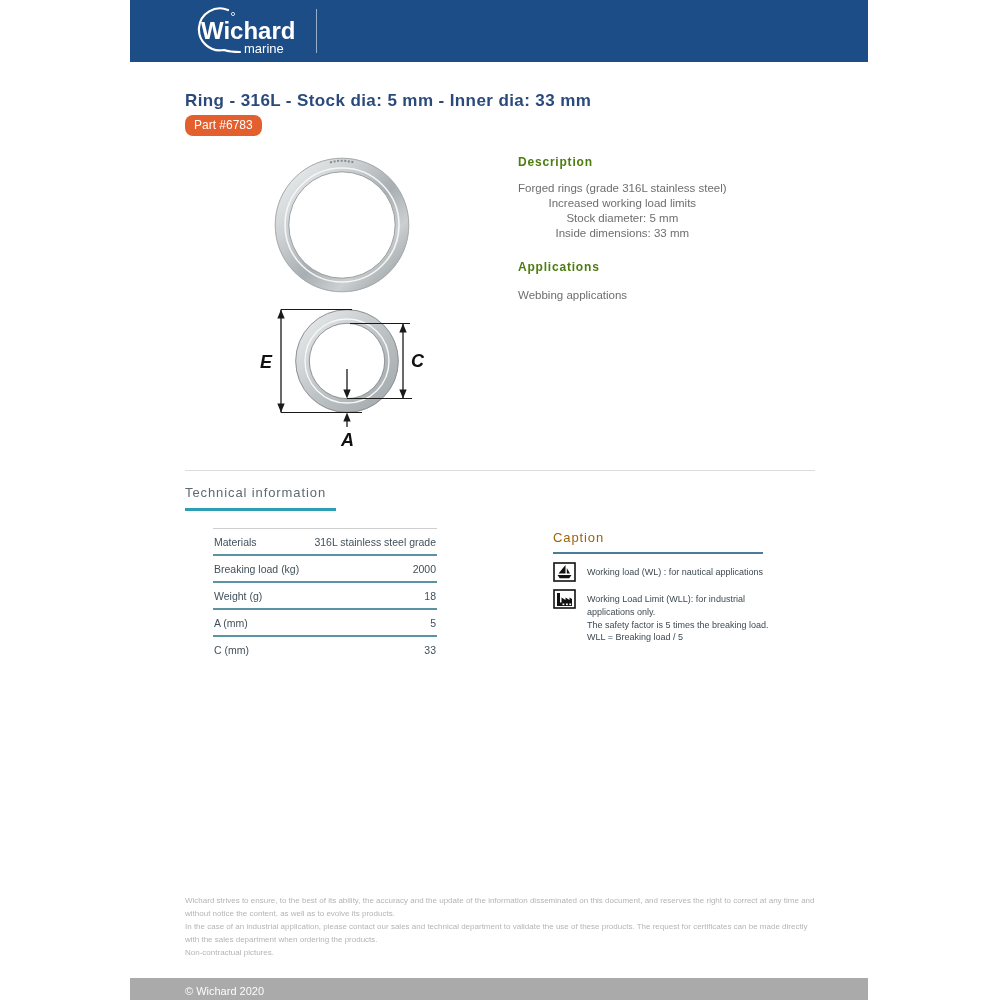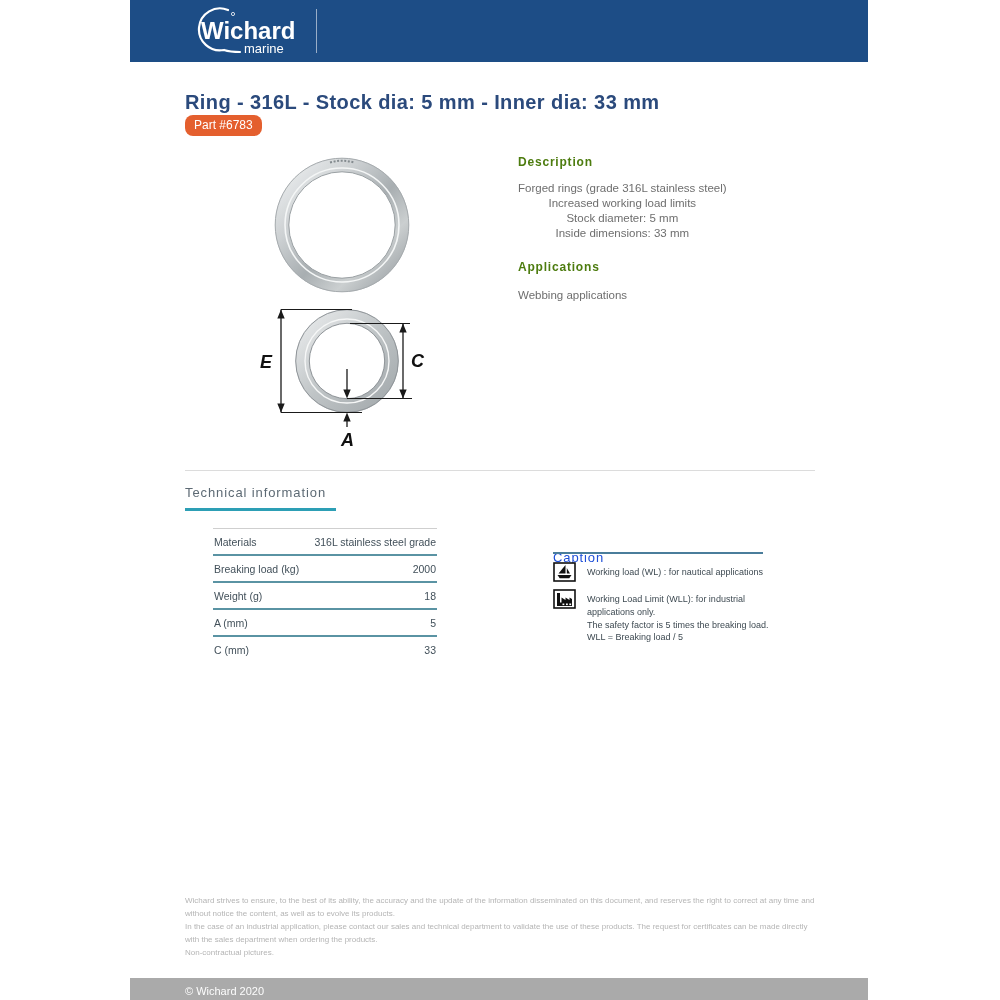--- a/index.html
+++ b/index.html
@@ -5,21 +5,21 @@
   * { margin:0; padding:0; box-sizing:border-box; }
   html,body { width:1000px; height:1000px; background:#fff; font-family:"Liberation Sans", sans-serif; }
   .canvas { position:relative; width:910px; height:1000px; background:#fff; overflow:hidden; }
 
   
   .header { position:absolute; left:130px; top:0; width:738px; height:62px; background:#1d4d86; }
   .logo { position:absolute; left:58px; top:5px; }
   .logo-divider { position:absolute; left:186px; top:9px; width:1px; height:44px; background:rgba(255,255,255,.55); }
 
   
-  .page-title { position:absolute; left:185px; top:91px; font-size:20px; font-weight:bold; color:#2b4a7c; letter-spacing:.4px; }
+  .page-title { position:absolute; left:185px; top:91px; font-size:17px; font-weight:bold; color:#2b4a7c; letter-spacing:.4px; }
   .part-badge { position:absolute; left:185px; top:115px; background:#e45f2e; color:#fff; font-size:12px; padding:3px 9px 4px; border-radius:8px; }
 
   
   .photo { position:absolute; left:272px; top:151px; }
   .diagram { position:absolute; left:252px; top:303px; }
 
   
   .sec-heading { position:absolute; font-size:12px; font-weight:bold; color:#4d7c0f; letter-spacing:.8px; }
   .desc-heading { left:518px; top:155px; }
   .desc-lines { position:absolute; left:518px; top:181px; font-size:11.5px; color:#6e6e6e; line-height:15px;text-align:center; }
@@ -32,21 +32,21 @@
   .tech-underline { position:absolute; left:185px; top:508px; width:151px; height:3px; background:#2d9fb5; }
 
   .spec-table { position:absolute; left:213px; top:528px; width:224px; }
   .trow { display:flex; justify-content:space-between; align-items:baseline; padding:7px 1px 6px; font-size:10.5px; color:#42505a; border-bottom:2px solid #5a93a3; }
   .trow:first-child { border-top:1px solid #cfcfcf; }
   .trow:last-child { border-bottom:none; }
   .tlabel { text-align:center; }
   .tvalue { text-align:right; }
 
   
-  .caption-heading { position:absolute; left:553px; top:530px; font-size:13px; color:#1d4ed8; letter-spacing:.9px;margin-top:20px; }
+  .caption-heading { position:absolute; left:553px; top:530px; font-size:13px; color:#a16207; letter-spacing:.9px; }
   .caption-underline { position:absolute; left:553px; top:552px; width:210px; height:2px; background:#4a7d9b; }
   .caption-item { position:absolute; display:flex; gap:11px; }
   .caption-item-1 { left:553px; top:562px; }
   .caption-item-2 { left:553px; top:589px; }
   .cap-icon { flex:0 0 auto; }
   .cap-text { font-size:9px; color:#3e4a52; line-height:12.8px; padding-top:4px; width:210px; }
 
   
   .disclaimers { position:absolute; left:185px; top:895px; width:632px; font-size:8px; color:#b5b5b5; line-height:12.5px; }
   .disclaimers p { margin-bottom:1px; }

